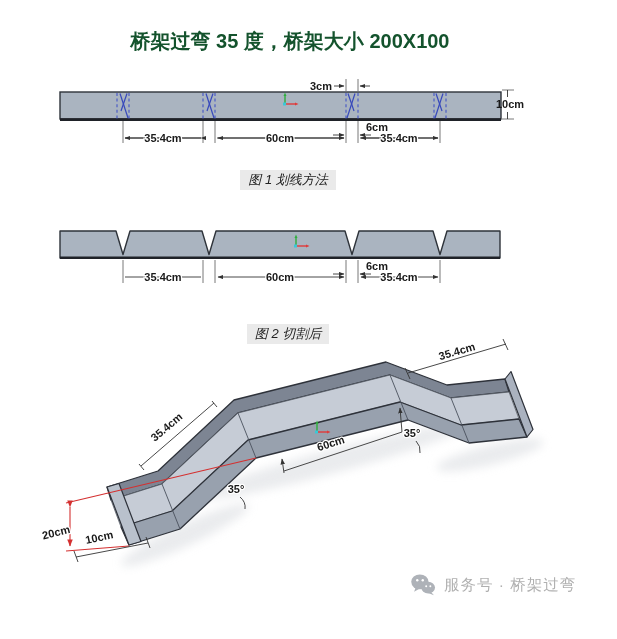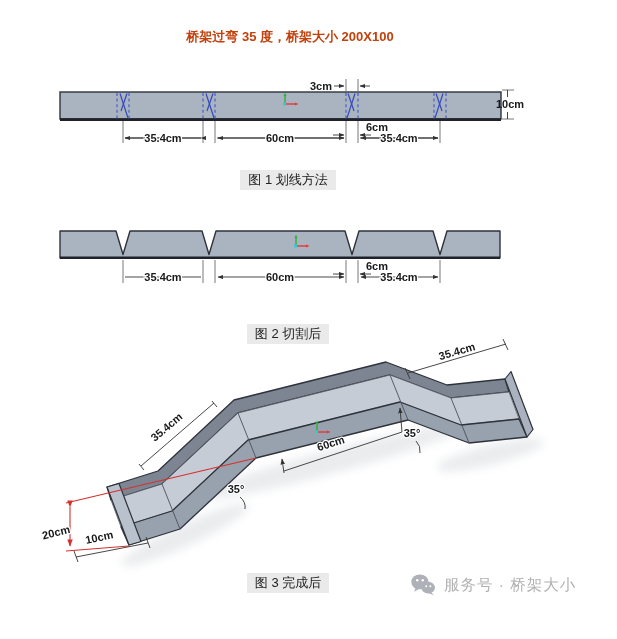--- a/index.html
+++ b/index.html
@@ -1,23 +1,23 @@
 <!DOCTYPE html>
 <html><head>
 <meta charset="utf-8">
 <style>
   html,body{margin:0;padding:0;background:#ffffff;}
   #page{position:relative;width:617px;height:639px;background:#ffffff;overflow:hidden;
         font-family:"Liberation Sans","DejaVu Sans",sans-serif;}
   #title{position:absolute;top:28px;left:0;width:580px;text-align:center;
-         font-size:13px;font-weight:bold;color:#c2410c;}
+         font-size:20px;font-weight:bold;color:#14532d;}
   .figsvg{position:absolute;left:0;}
   .cap{position:absolute;left:0;width:576px;text-align:center;}
   .cap span{display:inline-block;background:#eaeaea;color:#222;font-size:13px;
-            padding:2px 8px;line-height:16px;}
+            padding:2px 8px;line-height:16px;font-style:italic;}
   .dimtext{font:bold 11px "Liberation Sans","DejaVu Sans",sans-serif;fill:#1a1a1a;}
   .halo{paint-order:stroke;stroke:#ffffff;stroke-width:2.5px;}
   .extline{stroke:#555;stroke-width:0.8;}
   .dimline{stroke:#333;stroke-width:0.9;fill:none;}
   .cutdash{stroke:#4355c6;stroke-width:1.1;stroke-dasharray:3,2.6;fill:none;}
   .cutsolid{stroke:#3749bb;stroke-width:1.2;fill:none;}
   .fold{stroke:#4a505c;stroke-width:0.9;}
   #watermark{position:absolute;top:572px;left:410px;display:flex;align-items:center;gap:7px;}
   #watermark .wtext{font-size:15.5px;color:#b0b0b0;letter-spacing:1px;}
 </style>
@@ -231,31 +231,28 @@
 
     <g>
       <line x1="317" y1="432" x2="317" y2="423" stroke="#2fae3e" stroke-width="1.4"></line>
       <path d="M315.5,424 L317,420.5 L318.5,424 Z" fill="#2fae3e"></path>
       <line x1="318" y1="432" x2="328" y2="432" stroke="#e03a3a" stroke-width="1.4"></line>
       <path d="M327,430.5 L330.5,432 L327,433.5 Z" fill="#e03a3a"></path>
       <rect x="315" y="430.5" width="3" height="3" fill="#39c8d8"></rect>
     </g>
   </svg>
 
-  <div class="cap" style="top:573px">
-    <span>图 3 完成后</span>
-  </div>
 
   <div id="watermark">
     <svg width="27" height="27" viewBox="0 0 26 26">
       <ellipse cx="9.5" cy="9.5" rx="8.3" ry="7.2" fill="#aeb2b8"></ellipse>
       <path d="M5.5,14.5 L4,19 L9.5,15.8 Z" fill="#aeb2b8"></path>
       <ellipse cx="17.5" cy="15" rx="6.6" ry="5.6" fill="#aeb2b8"></ellipse>
       <path d="M20.5,19.5 L23,22.5 L17.5,20.2 Z" fill="#aeb2b8"></path>
       <circle cx="7" cy="8" r="1.15" fill="#ffffff"></circle>
       <circle cx="12.3" cy="8" r="1.15" fill="#ffffff"></circle>
       <circle cx="15.6" cy="13.8" r="0.95" fill="#ffffff"></circle>
       <circle cx="19.6" cy="13.8" r="0.95" fill="#ffffff"></circle>
     </svg>
-    <span class="wtext">服务号 · 桥架大小</span>
+    <span class="wtext">服务号 · 桥架过弯</span>
   </div>
 
 </div>
 
 </body></html>

